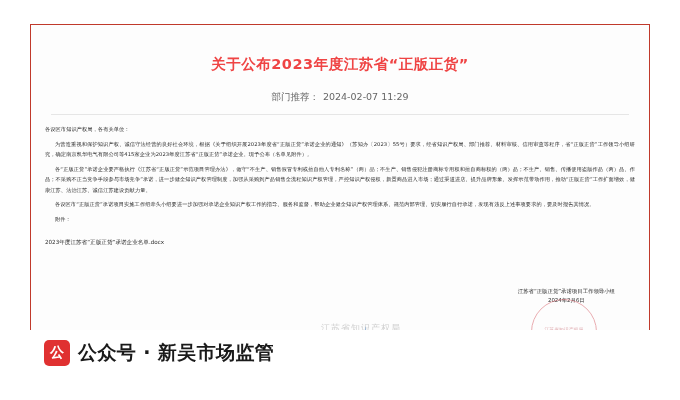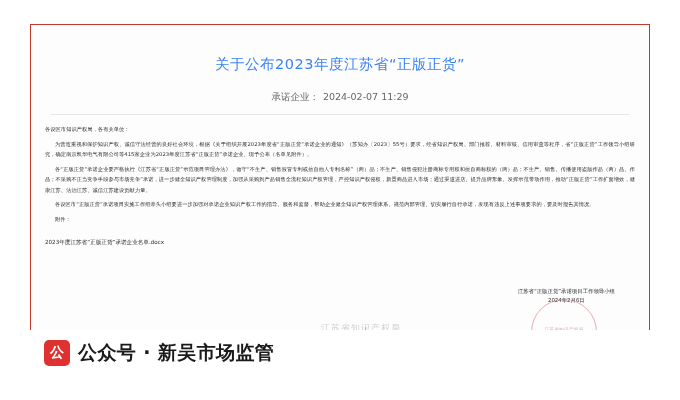--- a/index.html
+++ b/index.html
@@ -39,22 +39,22 @@
     height: 100%;
     background: #fdfdfd;
     box-sizing: border-box;
   }
   .title-block {
     padding-top: 26px;
     text-align: center;
   }
   .title-line {
     font-size: 14.5px;
-    font-weight: normal;
-    color: #3b82f6;
+    font-weight: bold;
+    color: #ef4444;
     line-height: 26px;
     letter-spacing: 0.5px;
   }
   .pubtime {
     margin-top: 14px;
     text-align: center;
     font-size: 9.5px;
     color: #666666;
   }
   .pubtime .label {
@@ -214,21 +214,21 @@
   <div class="edge-right"></div>
 
   <div class="doc-frame">
     <div class="doc-inner">
 
       <div class="title-block">
         <div class="title-line">关于公布2023年度江苏省“正版正货”</div>
       </div>
 
       <div class="pubtime">
-        <span class="label">承诺企业：</span><span class="value">2024-02-07 11:29</span>
+        <span class="label">部门推荐：</span><span class="value">2024-02-07 11:29</span>
       </div>
 
       <div class="divider"></div>
 
       <div class="body-text">
         <p class="noindent">各设区市知识产权局，各有关单位：</p>
         <p>为营造重视和保护知识产权、诚信守法经营的良好社会环境，根据《关于组织开展2023年度省“正版正货”承诺企业的通知》（苏知办〔2023〕55号）要求，经省知识产权局、部门推荐、材料审核、信用审查等程序，省“正版正货”工作领导小组研究，确定南京凯华电气有限公司等415家企业为2023年度江苏省“正版正货”承诺企业。现予公布（名单见附件）。</p>
         <p>各“正版正货”承诺企业要严格执行《江苏省“正版正货”示范项目管理办法》，做守“不生产、销售假冒专利或擅自他人专利名称”（两）品；不生产、销售侵犯注册商标专用权和擅自商标权的（两）品；不生产、销售、传播使用盗版作品（两）品、作品；不采购不正当竞争手段参与市场竞争”承诺，进一步健全知识产权管理制度，加强从采购到产品销售全流程知识产权管理，严控知识产权侵权，新置商品进入市场；通过渠道进店、提升品牌形象、发挥示范带动作用，推动“正版正货”工作扩面增效，健康江苏、法治江苏、诚信江苏建设贡献力量。</p>
         <p>各设区市“正版正货”承诺项目实施工作组牵头小组要进一步加强对承诺企业知识产权工作的指导、服务和监督，帮助企业健全知识产权管理体系、规范内部管理、切实履行自行承诺，发现有违反上述事项要求的，要及时报告其情况。</p>
       </div>

